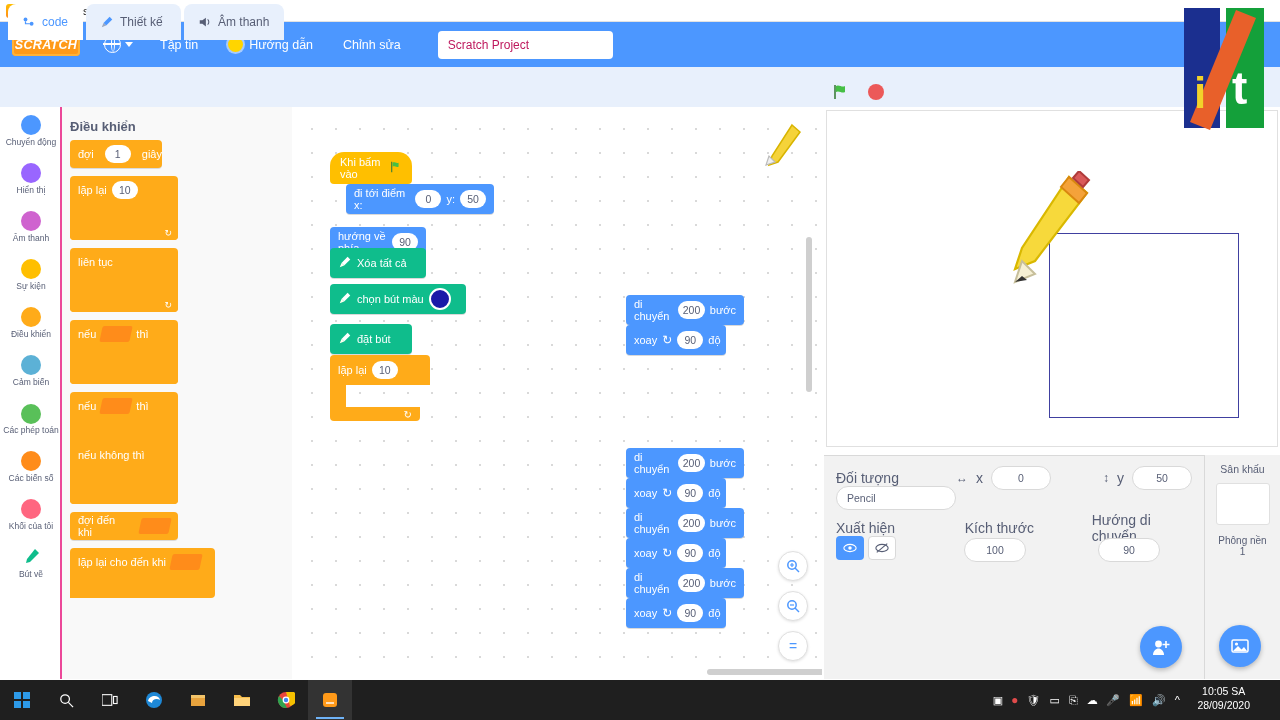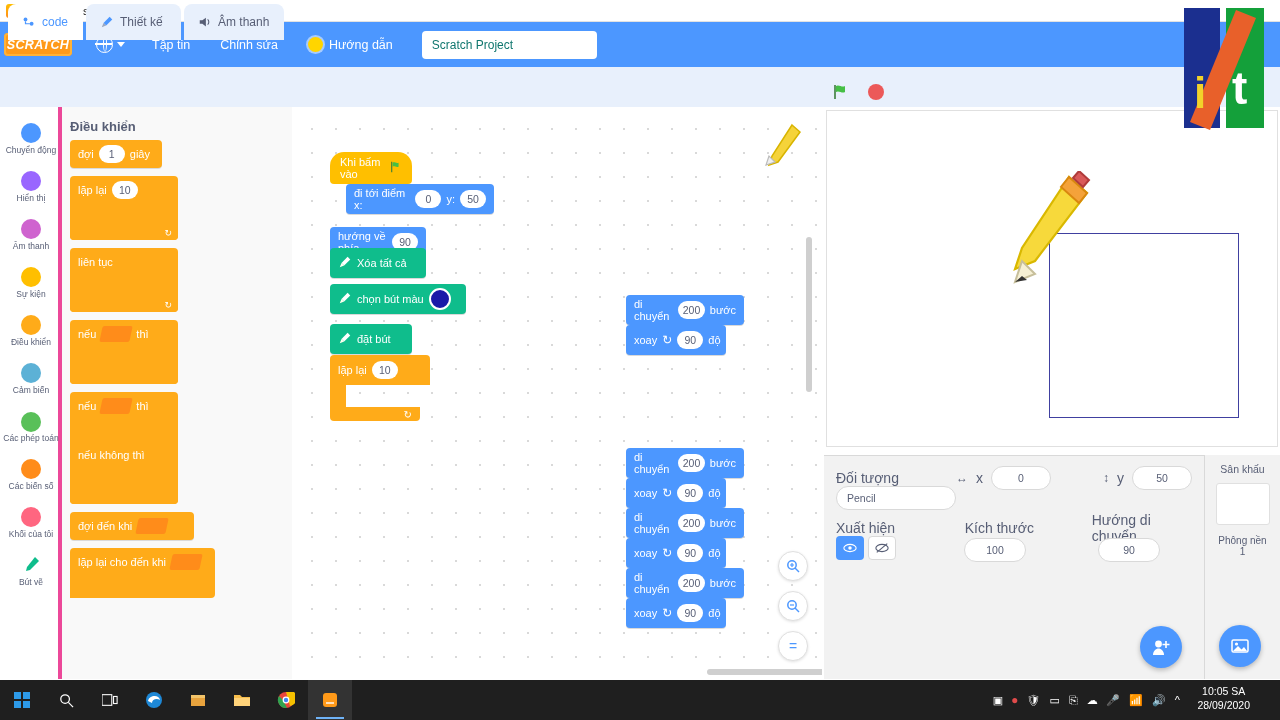--- a/index.html
+++ b/index.html
@@ -22,21 +22,21 @@
     width:14px; height:14px; border-radius:3px;
     background:linear-gradient(180deg,#ffbf00,#ff8c1a);
     display:flex; align-items:center; justify-content:center;
     color:#fff; font-size:8px; font-weight:bold;
   }
   .titlebar .tb-title { font-size:11.5px; color:#1c1c1c; }
 
   
   .menubar {
     position:absolute; top:22px; left:0; width:1280px; height:45px;
-    background:#4c97ff; display:flex; align-items:center; padding-left:4px; gap:4px;
+    background:#4c97ff; display:flex; align-items:center; padding-left:12px; gap:4px;
   }
   .logo {
     width:68px; height:23px; border-radius:4px;
     background:#ff9a19; color:#fff; font-size:12.5px; font-weight:bold;
     display:flex; align-items:center; justify-content:center;
     letter-spacing:.3px; font-style:italic;
     box-shadow:inset 0 0 0 2px #ffb238;
     margin-right:10px;
   }
   .menu-globe { display:flex; align-items:center; gap:4px; color:#fff; padding:0 10px; }
@@ -44,58 +44,57 @@
     width:17px; height:17px; border-radius:50%;
     border:1.6px solid #fff; position:relative;
   }
   .globe::before{content:"";position:absolute;left:-1.6px;top:6px;width:17px;height:1.5px;background:#fff;}
   .globe::after{content:"";position:absolute;left:6px;top:-1.6px;width:2px;height:17px;border-radius:50%;border-left:1.5px solid #fff;border-right:1.5px solid #fff;}
   .caret { width:0;height:0;border-left:4px solid transparent;border-right:4px solid transparent;border-top:5px solid #fff; }
   .menu-item { color:#fff; font-size:12.5px; padding:0 13px; height:45px; display:flex; align-items:center; cursor:pointer; }
   .menu-item.tips { gap:6px; }
   .bulb { width:15px;height:15px;border-radius:50%;background:#ffd500;box-shadow:0 0 0 2px rgba(255,255,255,.5); }
   .proj-name {
-    margin-left:12px; background:#fff; border-radius:4px; height:28px; width:175px;
-    display:flex; align-items:center; padding:0 10px; font-size:12px; color:#0f766e;
+    margin-left:20px; background:#fff; border-radius:4px; height:28px; width:175px;
+    display:flex; align-items:center; padding:0 10px; font-size:12px; color:#be185d;
   }
   .tab {
     position:absolute; top:4px; height:36px; border-radius:8px 8px 0 0;
     display:flex; align-items:center; gap:6px; padding:0 14px;
     font-size:12px; color:#575e75; background:#e8f0fc; cursor:pointer;
   }
   .tab.active { background:#fff; color:#4c97ff; }
   .tab .ti { width:14px; height:14px; display:inline-block; }
   .tabs-bg-white{position:absolute; top:67px; left:0; width:1280px; height:40px; background:#e8f0fc;}
 
   
   .stagectl { position:absolute; top:78px; left:824px; width:456px; height:28px; display:flex; align-items:center; gap:18px; padding-left:8px;}
   .flag { width:18px; height:18px; }
   .stopbtn { width:16px; height:16px; border-radius:50%; background:#ec5959; }
 
   
   .palette-col {
     position:absolute; top:107px; left:0; width:62px; height:572px;
-    background:#fff; border-right:4px solid #ec4899;
-    padding-top:8px;
+    background:#fff; border-right:2px solid #ec4899;
   }
   .cat { width:62px; height:48px; display:flex; flex-direction:column; align-items:center; justify-content:center; cursor:pointer; }
   .cat .dot { width:20px;height:20px;border-radius:50%; margin-bottom:2px;}
   .cat .lbl { font-size:8.5px; color:#575e75; text-align:center; line-height:10px; }
   .cat .lbl.two { margin-top:-1px; }
 
   
   .blockpanel {
     position:absolute; top:107px; left:62px; width:230px; height:572px;
     background:#f9f9f9; overflow:hidden;
   }
   .bp-title { font-size:13px; font-weight:bold; color:#575e75; padding:12px 0 6px 8px; }
   .pbl {
     position:relative; margin:0 0 8px 8px; background:#ffab19;
     border-radius:4px; color:#fff; font-size:11px;
-    display:flex; align-items:center; padding:0 8px; height:28px; gap:5px;
+    display:flex; align-items:center; padding:0 8px; height:28px; gap:11px;
     box-shadow:0 1px 0 rgba(0,0,0,.12);
   }
   .oval { background:#fff; color:#575e75; border-radius:11px; min-width:26px; height:18px;
           display:flex; align-items:center; justify-content:center; font-size:10.5px; padding:0 6px;}
   .hex { background:#ff8c1a; height:16px; min-width:30px; transform:skewX(-12deg); border-radius:2px; }
   .cwrap { position:relative; margin:0 0 8px 8px; width:108px; }
   .cbody { background:#ffab19; border-radius:4px; }
   .ctop { height:28px; display:flex; align-items:center; padding:0 8px; gap:5px; color:#fff; font-size:11px; }
   .cmid { height:22px; width:16px; background:#ffab19; }
   .cbot { height:14px; background:#ffab19; border-radius:0 0 4px 4px; display:flex; justify-content:flex-end; align-items:center; padding-right:6px; color:#fff; font-size:9px;}
@@ -176,25 +175,25 @@
     <div class="tb-title">Scratch Desktop</div>
   </div>
 
   <div class="menubar">
     <div class="logo">SCRATCH</div>
     <div class="menu-globe">
       <span class="globe"></span>
       <span class="caret"></span>
     </div>
     <div class="menu-item">Tập tin</div>
-    <div class="menu-item">Chỉnh sửa</div>
     <div class="menu-item tips">
       <span class="bulb"></span>
       <span>Hướng dẫn</span>
     </div>
+    <div class="menu-item">Chỉnh sửa</div>
     <div class="proj-name">Scratch Project</div>
   </div>
 
   <div class="tabs-bg-white"></div>
   <div class="tab active" style="left:8px;width:75px;">
     <span class="ti">
       <svg viewBox="0 0 16 16" width="14" height="14">
           <circle cx="4" cy="5" r="2.2" fill="#4c97ff"></circle>
           <circle cx="11" cy="10" r="2.2" fill="#4c97ff"></circle>
           <path d="M4 7v3h5" stroke="#4c97ff" stroke-width="1.4" fill="none"></path>
@@ -329,21 +328,21 @@
         </div>
         <div class="cmid"></div>
         <div class="ctop" style="height:26px;">
             <span>nếu không thì</span>
           </div>
         <div class="cmid"></div>
         <div class="cbot"></div>
       </div>
     </div>
 
-    <div class="pbl" style="width:124px;">
+    <div class="pbl" style="width:108px;">
       <span>đợi đến khi</span>
       <span class="hex"></span>
     </div>
 
     <div class="cwrap" style="width:145px;">
       <div class="cbody">
         <div class="ctop">
           <span>lặp lại cho đến khi</span>
           <span class="hex"></span>
         </div>

